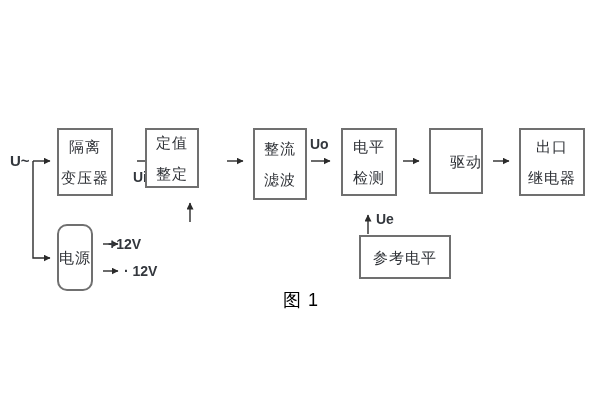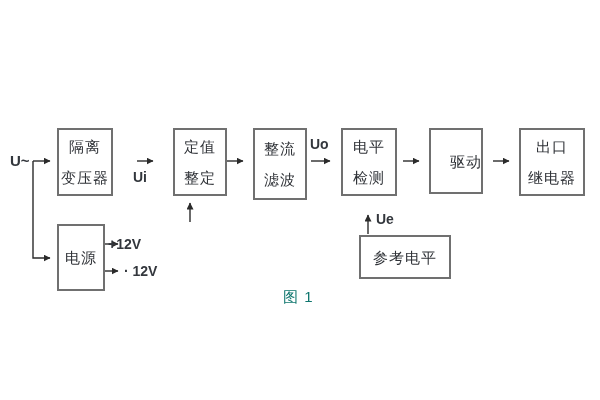--- a/index.html
+++ b/index.html
@@ -8,39 +8,39 @@
     font-family:"Liberation Sans","DejaVu Sans",sans-serif;overflow:hidden;
   }
   .wires{position:absolute;left:0;top:0;width:600px;height:400px;}
   .blk{
     position:absolute;box-sizing:border-box;border:2px solid #707070;background:#ffffff;
     display:flex;flex-direction:column;align-items:center;justify-content:center;
     gap:16px;color:#2f3237;font-size:15px;line-height:1;letter-spacing:1px;text-align:center;
   }
   .blk span{white-space:nowrap;}
   .b-isolation{left:57px;top:128px;width:56px;height:68px;}
-  .b-setpoint{left:173px;top:128px;width:54px;height:68px;align-items:center;}
+  .b-setpoint{left:145px;top:128px;width:54px;height:60px;align-items:center;}
   .b-rectifier{left:253px;top:128px;width:54px;height:72px;}
   .b-level{left:341px;top:128px;width:56px;height:68px;}
   .b-driver{left:429px;top:128px;width:54px;height:66px;padding-left:20px;}
   .b-relay{left:519px;top:128px;width:66px;height:68px;}
-  .b-power{left:57px;top:224px;width:48px;height:67px;}
+  .b-power{left:57px;top:224px;width:36px;height:67px;border-radius:10px;}
   .b-ratio{left:163px;top:223px;width:55px;height:65px;}
   .b-reference{left:327px;top:235px;width:92px;height:44px;gap:0;margin-left:32px;}
   .lbl{
     position:absolute;color:#33373d;font-size:14px;font-weight:600;line-height:1;white-space:nowrap;
   }
   .lbl-u-in{left:10px;top:153px;font-size:15px;}
   .lbl-ui{left:133px;top:138px;margin-top:32px;}
   .lbl-uo{left:310px;top:137px;}
   .lbl-ue{left:376px;top:212px;}
   .lbl-p12{left:108px;top:237px;}
   .lbl-n12{left:124px;top:264px;}
   .caption{
-    position:absolute;left:283px;top:288px;color:#0f766e;font-size:15px;font-weight:400;
+    position:absolute;left:283px;top:288px;color:#000000;font-size:18px;font-weight:400;
     letter-spacing:1px;white-space:nowrap;
   }
 </style>
 </head>
 <body>
 
 <div class="stage">
 
   <svg class="wires" viewBox="0 0 600 400" xmlns="http://www.w3.org/2000/svg">
     <defs>

